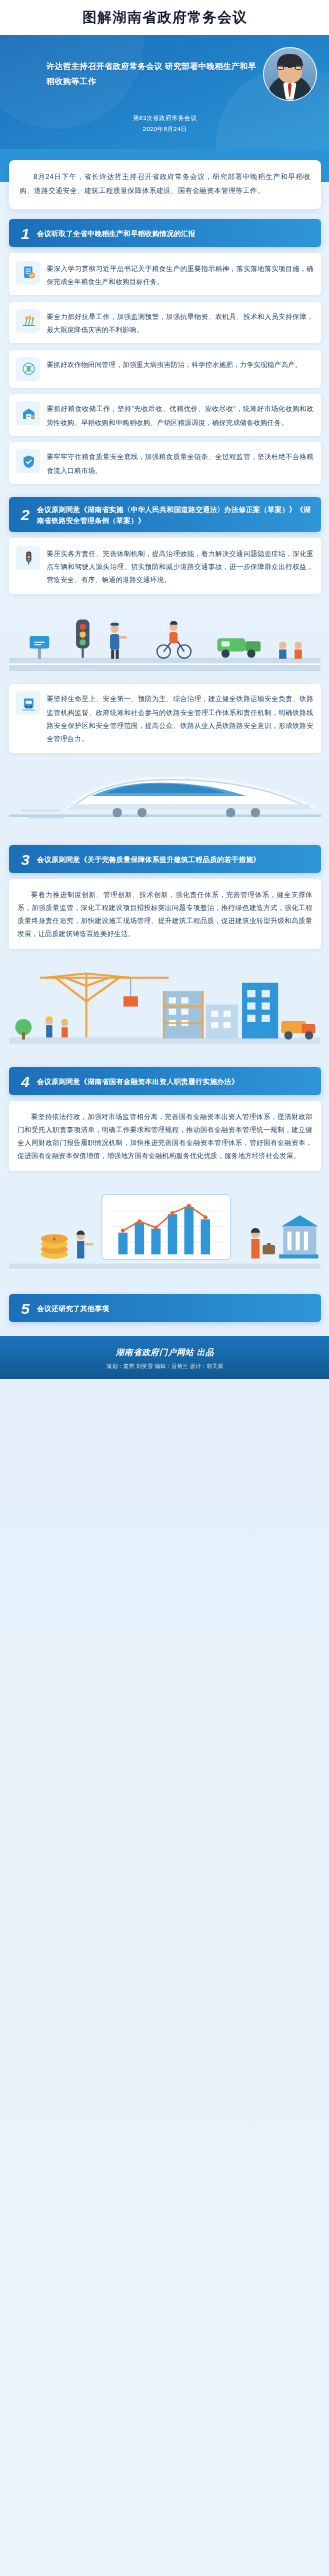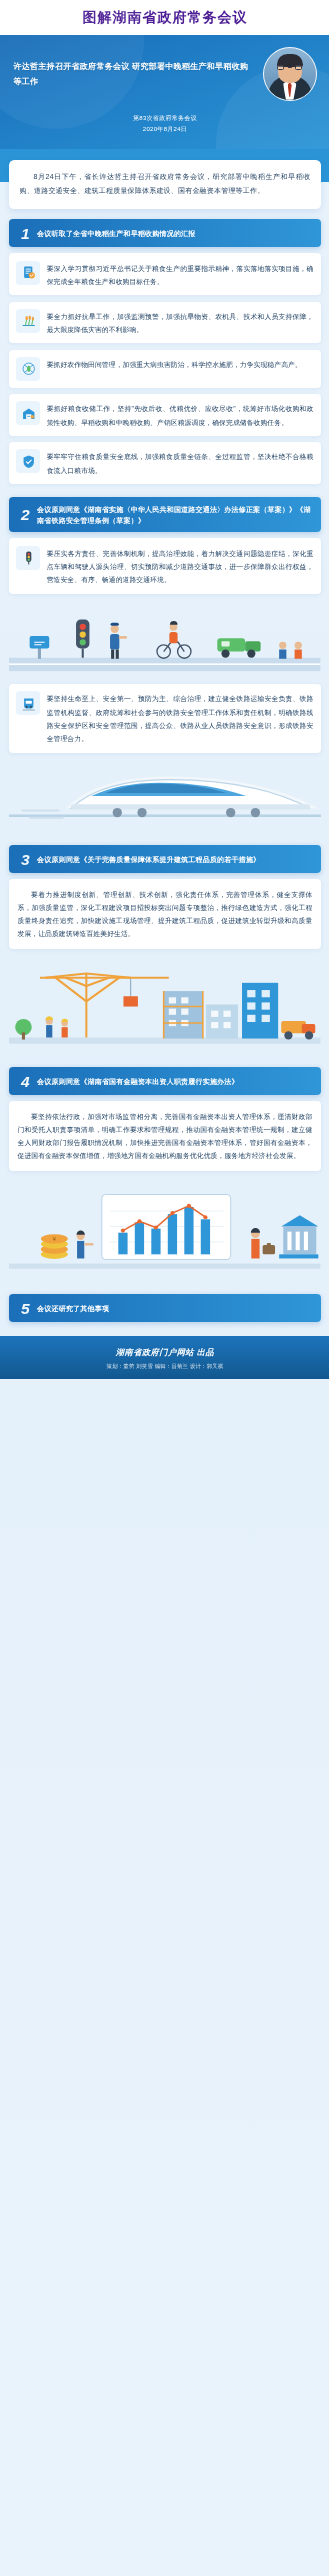--- a/index.html
+++ b/index.html
@@ -44,28 +44,29 @@
   .title-bar {
     background: #ffffff;
     margin: 0;
     padding: 9.3px 0 8.2px 0;
     text-align: center;
   }
   .main-title {
     font-size: 14px;
     font-weight: bold;
     letter-spacing: 1px;
-    color: #4c1d95;
+    color: #0f172a;
   }
   .hero {
     display: flex;
     align-items: center;
     padding: 11.3px 11.3px 0 13.4px;
     position: relative;
     z-index: 2;
+    margin-left: 33px;
   }
   .hero-text {
     color: #ffffff;
     font-size: 8px;
     line-height: 1.85;
     letter-spacing: 0.3px;
     flex: 1;
     font-weight: bold;
     text-shadow: 0 0.5px 1px rgba(0,0,0,0.12);
   }

